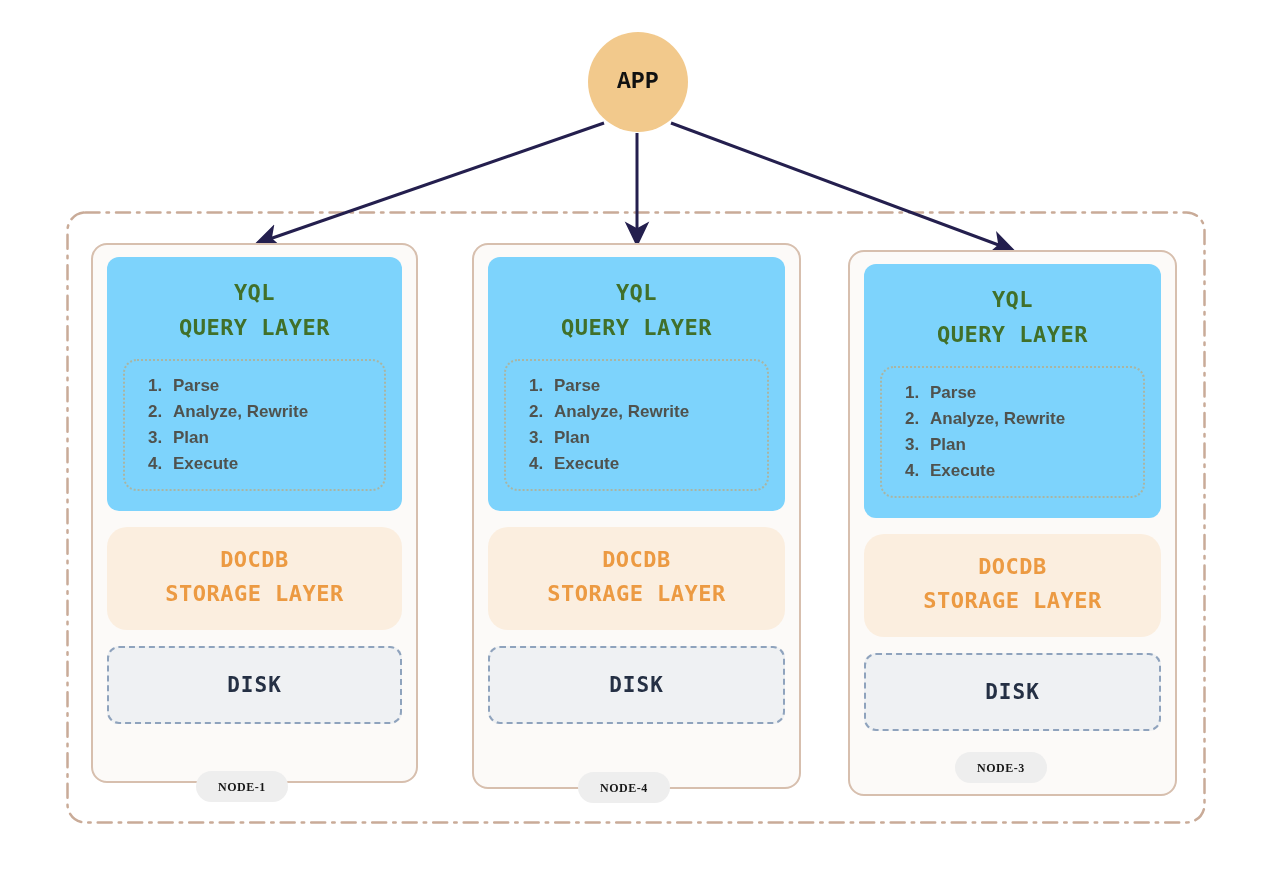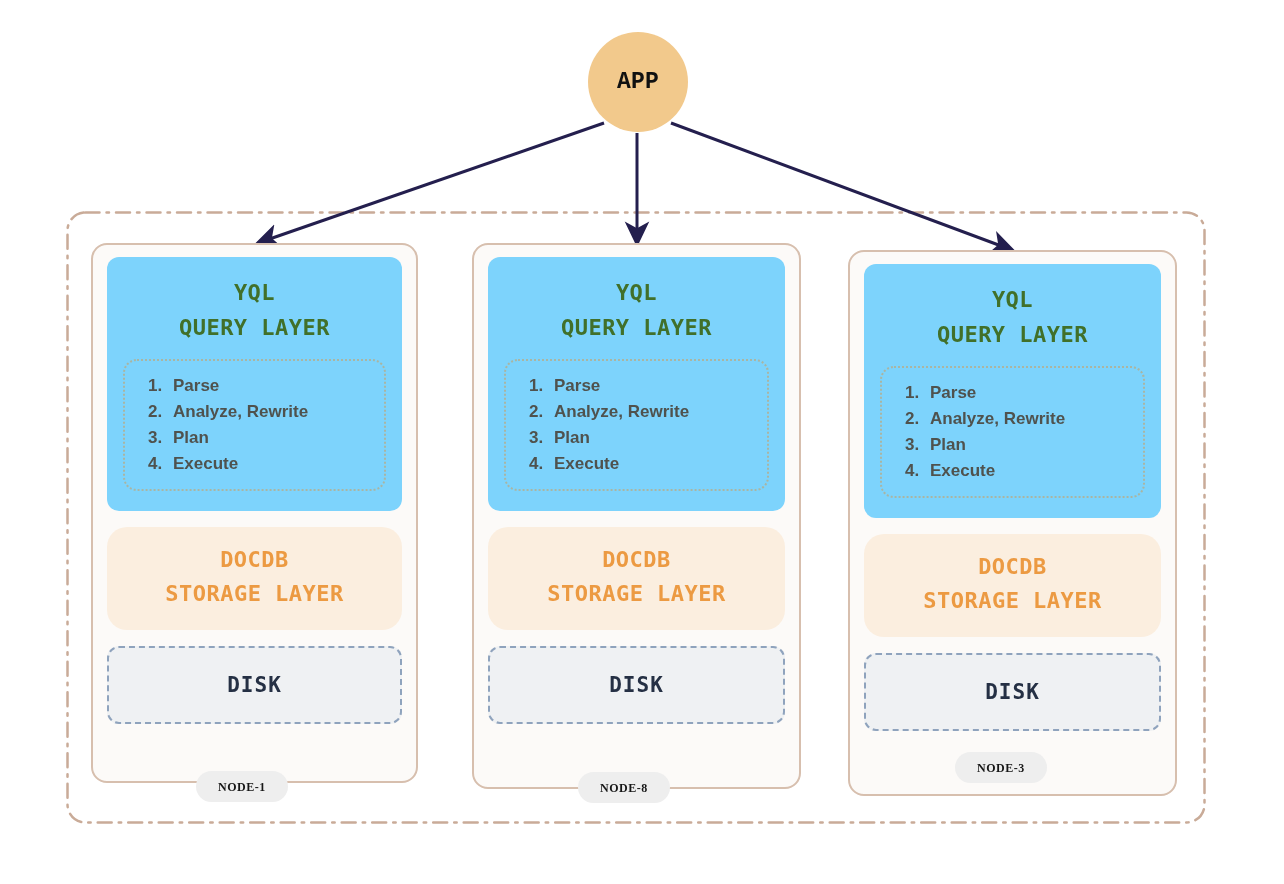--- a/index.html
+++ b/index.html
@@ -249,21 +249,21 @@
     </div>
     <div class="docdb">
       <div class="docdb-title">DOCDB
 STORAGE LAYER</div>
     </div>
     <div class="disk">
       <span class="disk-label">DISK</span>
     </div>
   </div>
   <div class="node-badge badge-2">
-    <span>NODE-8</span>
+    <span>NODE-4</span>
   </div>
 
   <div class="node node-3">
     <div class="yql">
       <div class="yql-title">YQL
 QUERY LAYER</div>
       <div class="steps-box">
         <ol class="steps-list">
           <li>Parse</li>
           <li>Analyze, Rewrite</li>

